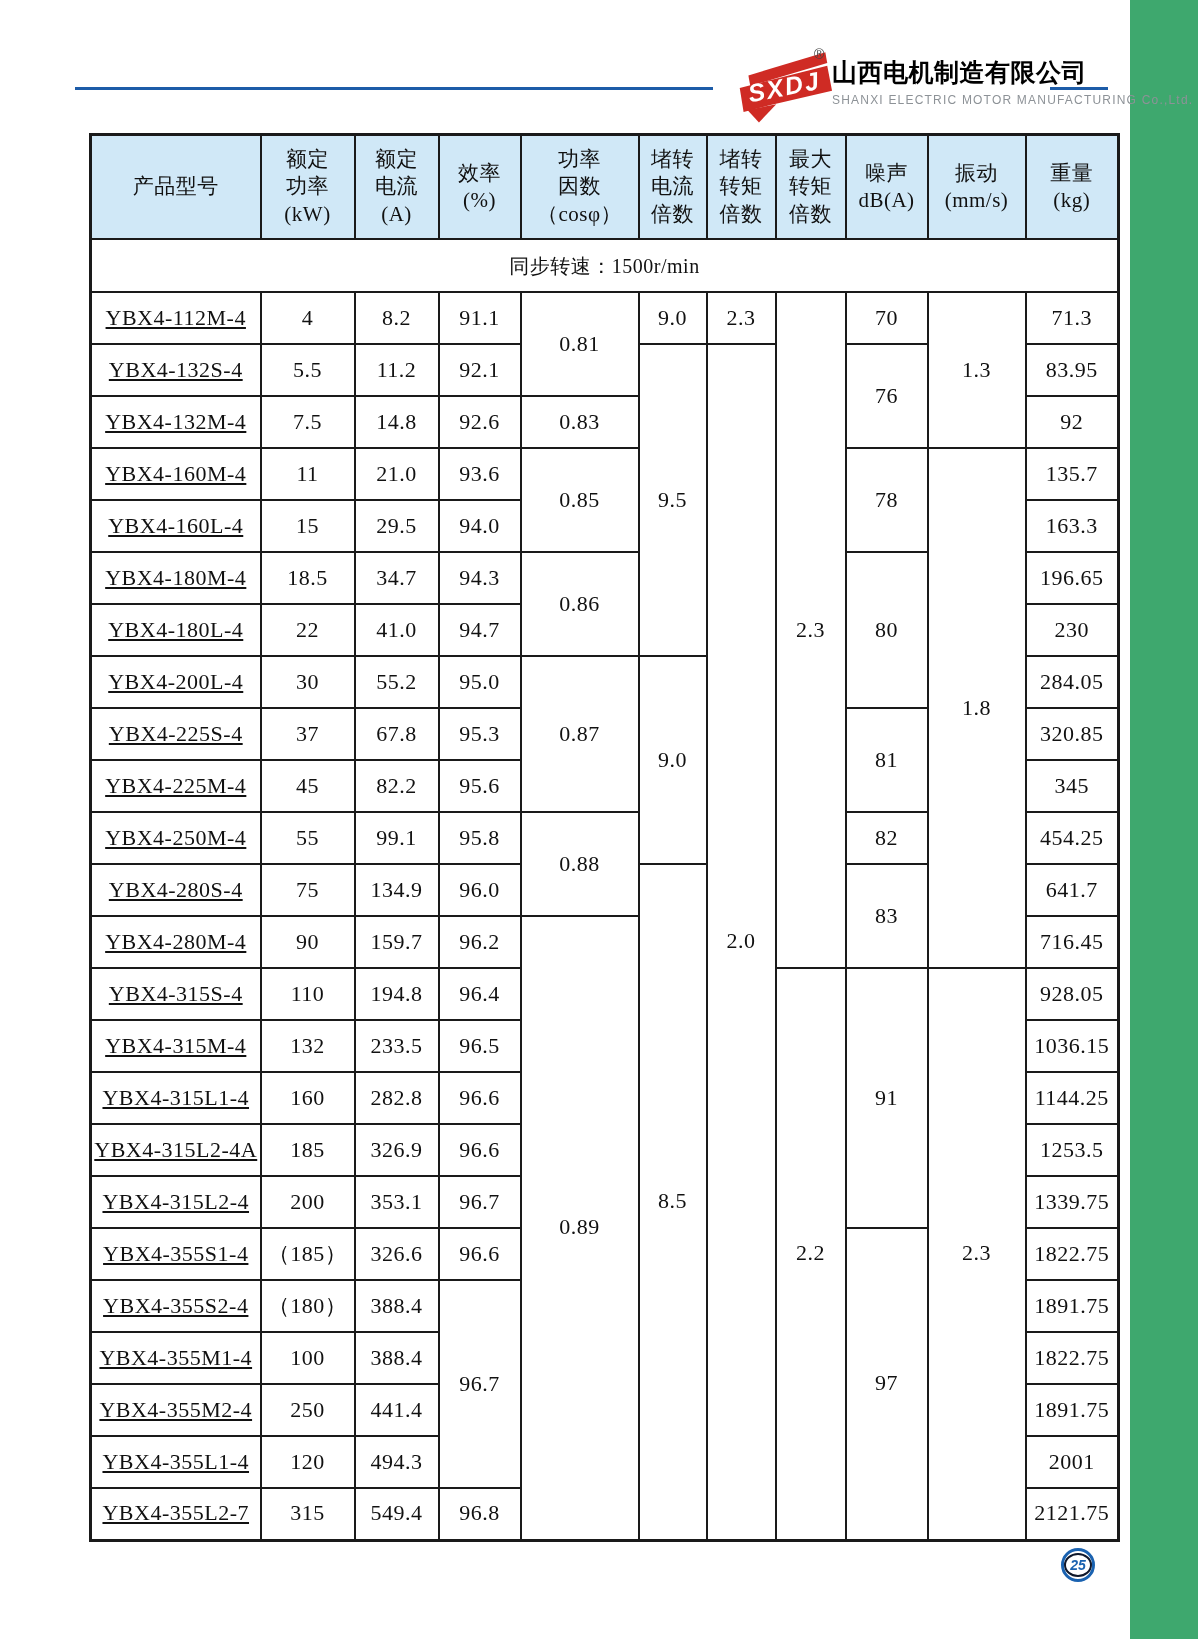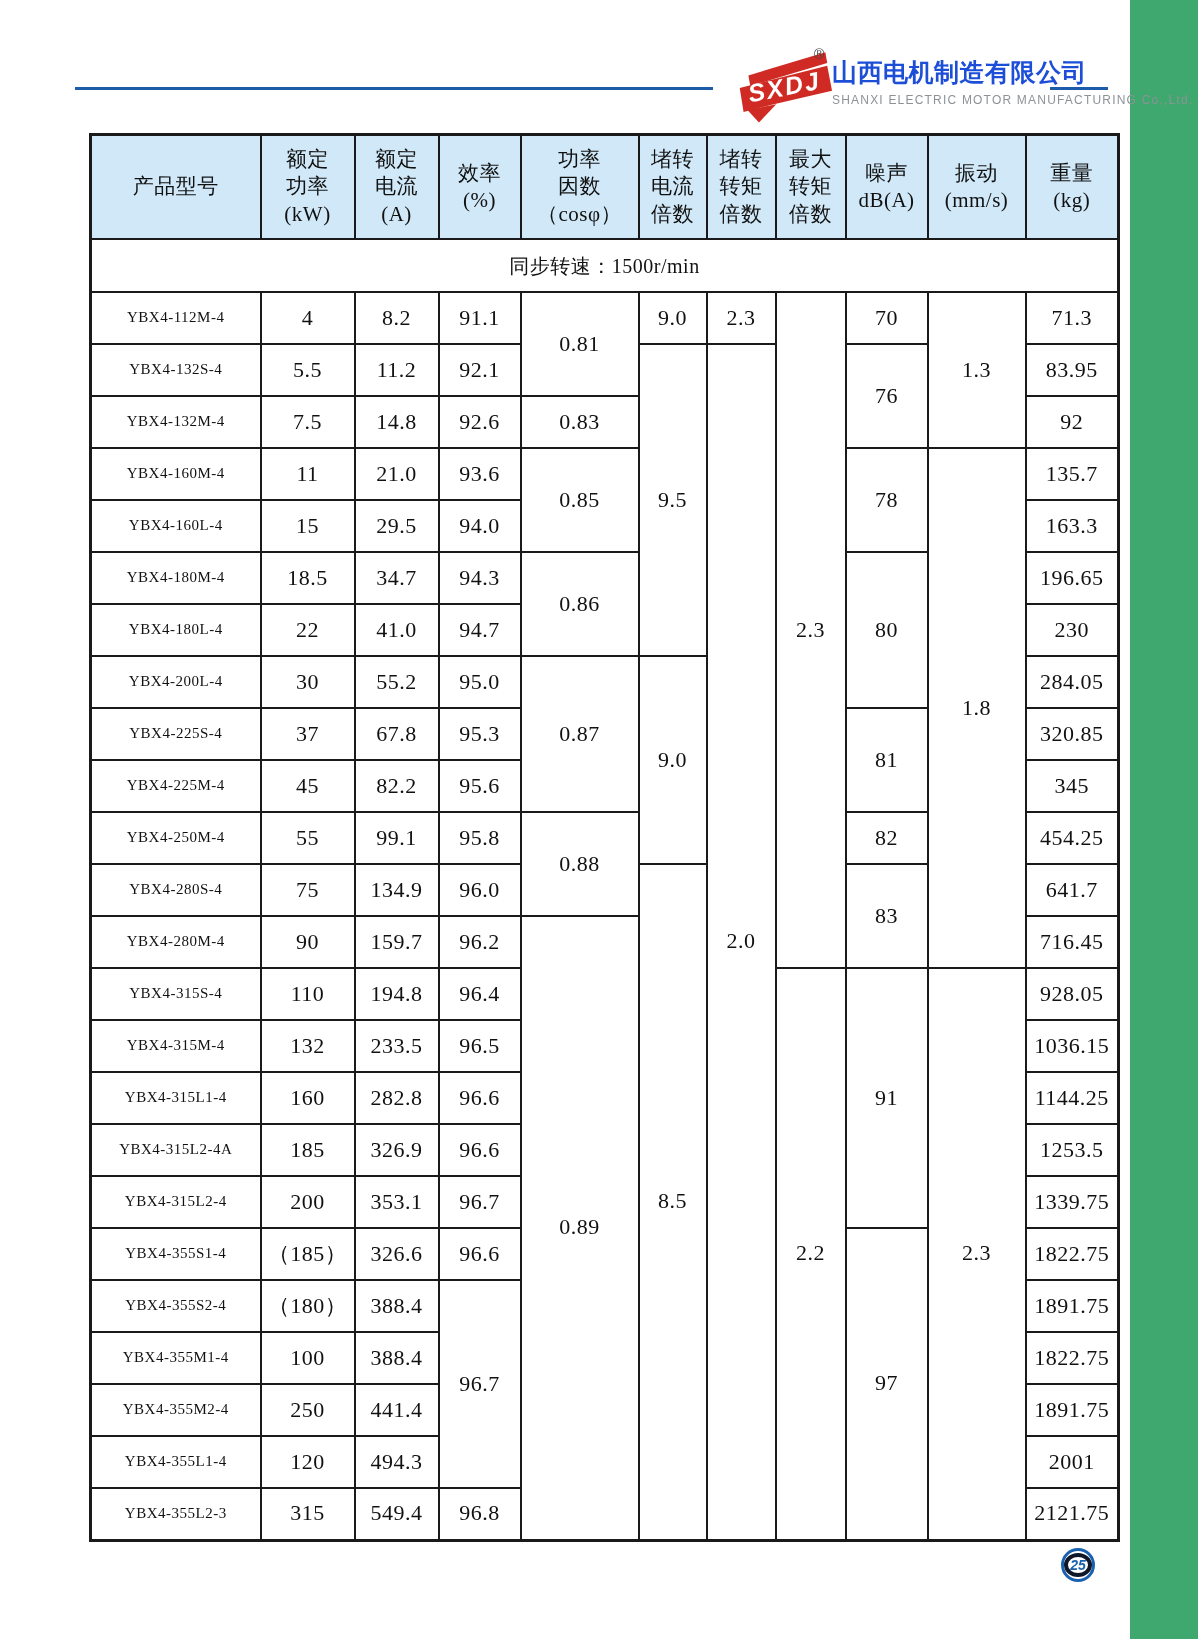--- a/index.html
+++ b/index.html
@@ -17,21 +17,21 @@
     background:#3ea86e;
   }
   
   .brand-band{position:absolute;left:0;top:44px;width:1130px;height:84px;}
   .rule{position:absolute;height:3px;background:#1d5ca8;top:43px;}
   .rule-left{left:75px;width:638px;}
   .rule-right{left:1050px;width:58px;}
   .emblem{position:absolute;left:733px;top:2px;}
   .registered{position:absolute;left:814px;top:2px;font-size:14px;color:#444;font-family:"Liberation Sans",sans-serif;}
   .brand-text{position:absolute;left:832px;top:12px;width:300px;font-family:"Liberation Sans",sans-serif;}
-  .brand-cn{font-size:25px;font-weight:bold;color:#1d4ed8;letter-spacing:0.5px;white-space:nowrap;}
+  .brand-cn{font-size:25px;font-weight:bold;color:#000000;letter-spacing:0.5px;white-space:nowrap;}
   .brand-en{font-size:12px;color:#8d9297;letter-spacing:1.2px;margin-top:4px;white-space:nowrap;}
   
   table.spec{
     position:absolute;left:89px;top:133px;
     width:1028px;
     border-collapse:collapse;table-layout:fixed;
     font-size:22px;
   }
   table.spec th,table.spec td{
     border:2px solid #1a1a1a;
@@ -42,30 +42,30 @@
     overflow:hidden;
   }
   table.spec{border:3px solid #1a1a1a;}
   table.spec thead th{
     background:#d0e8f7;
     height:102px;
     font-size:21px;
   }
   tr.subrow td{height:51px;font-size:20px;}
   tbody tr.datarow{height:52px;}
-  td.model{font-size:15px;letter-spacing:0;}
+  td.model{font-size:22px;letter-spacing:0;text-decoration:underline;}
   
   .page-badge{
     position:absolute;left:1061px;top:1548px;width:34px;height:34px;
     border:3px solid #1a62b0;border-radius:50%;
     box-sizing:border-box;
     display:flex;align-items:center;justify-content:center;
   }
   .page-badge-inner{
-    width:40px;height:24px;border:4px solid #0f172a;border-radius:50%;
+    width:40px;height:24px;border:2px solid #0f172a;border-radius:50%;
     box-sizing:border-box;
     display:flex;align-items:center;justify-content:center;
     font-family:"Liberation Sans",sans-serif;
     font-size:14px;font-weight:bold;font-style:italic;color:#1a62b0;
   }
 </style>
 </head>
 <body>
 
 <div class="green-stripe"></div>
@@ -300,21 +300,21 @@
         <td>441.4</td>
         <td>1891.75</td>
       </tr>
       <tr class="datarow">
         <td class="model">YBX4-355L1-4</td>
         <td>120</td>
         <td>494.3</td>
         <td>2001</td>
       </tr>
       <tr class="datarow">
-        <td class="model">YBX4-355L2-3</td>
+        <td class="model">YBX4-355L2-7</td>
         <td>315</td>
         <td>549.4</td>
         <td>96.8</td>
         <td>2121.75</td>
       </tr>
     </tbody>
 </table>
 
 <div class="page-badge">
   <div class="page-badge-inner">25</div>

